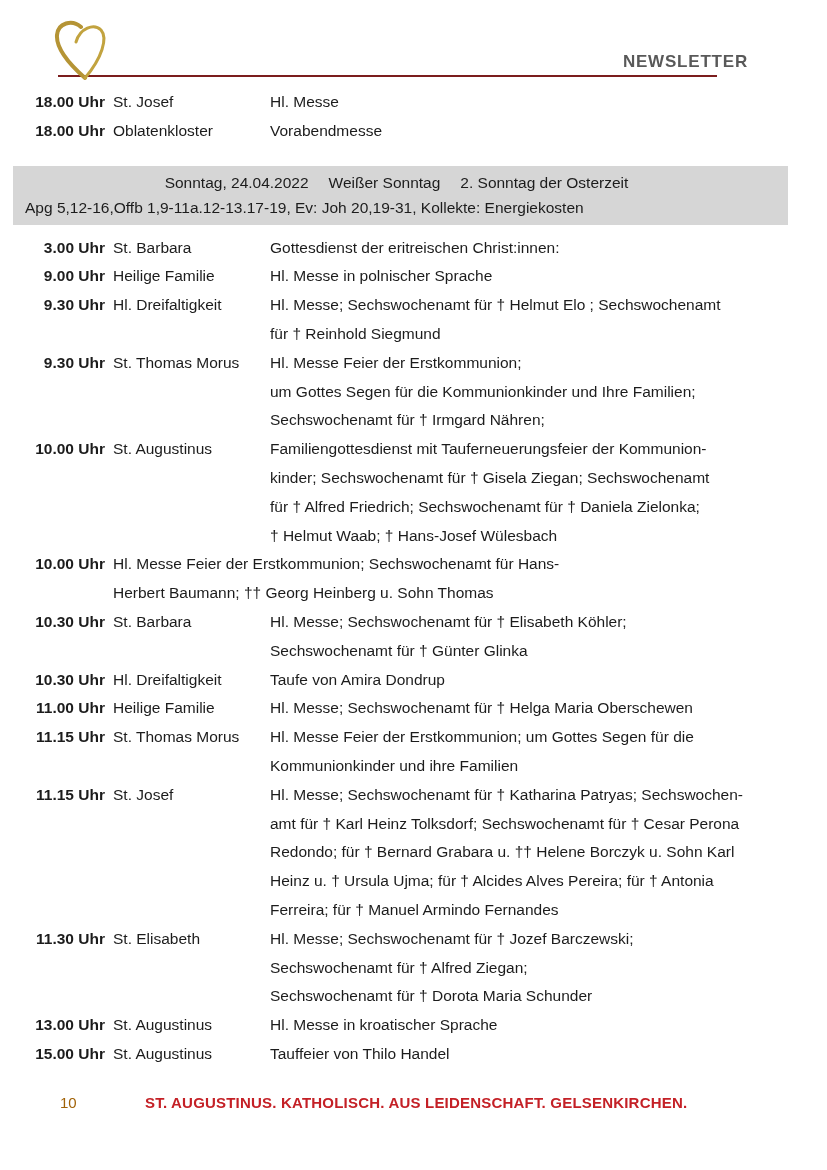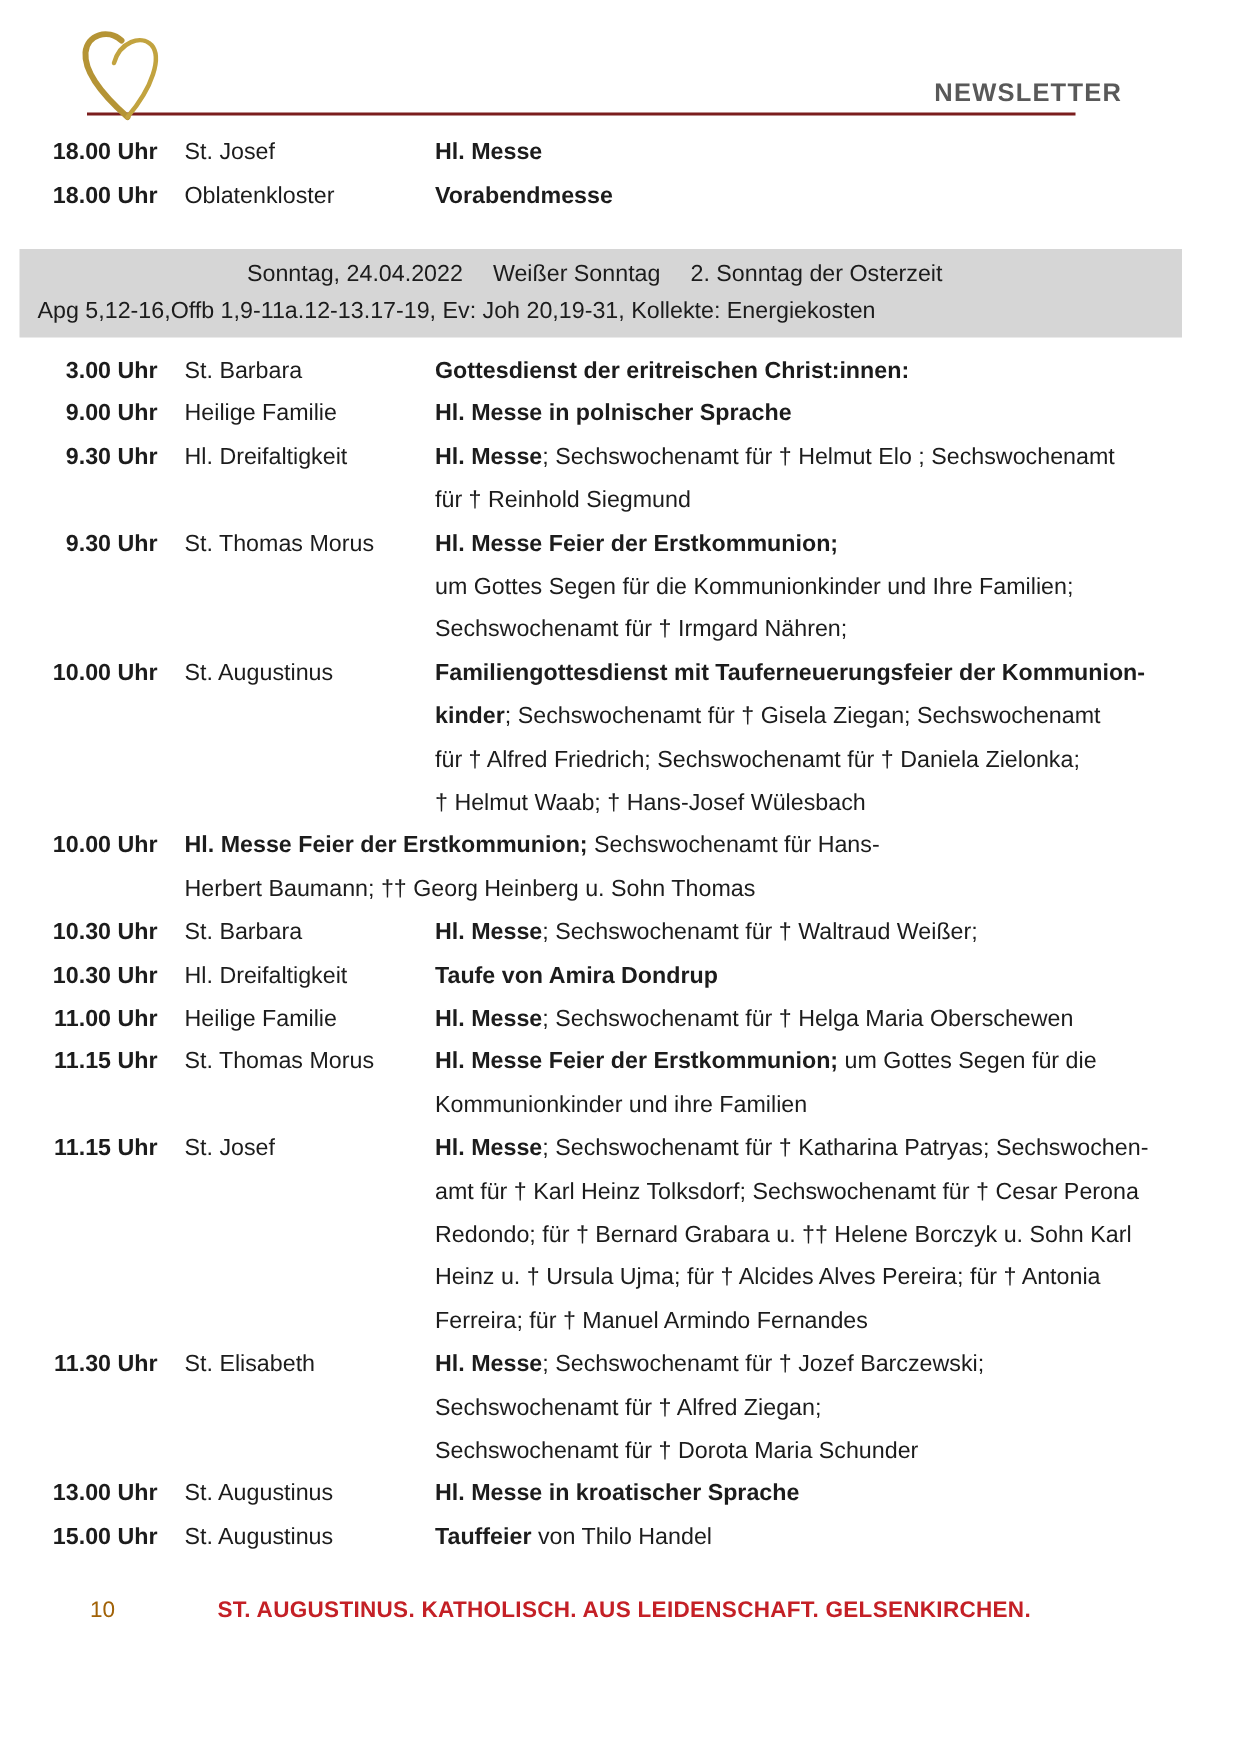--- a/index.html
+++ b/index.html
@@ -16,29 +16,29 @@
   .logo { position:absolute; left:50px; top:20px; width:60px; height:62px; z-index:2; }
   .rule { position:absolute; left:58px; top:75px; width:659px; height:2px; background:#7b1d1d; }
   .brand {
     position:absolute; top:52px; right:79px;
     font-size:17px; font-weight:700; color:#595959; letter-spacing:0.8px;
   }
   
   .row {
     display:grid;
     grid-template-columns:80px 149px 1fr;
-    column-gap:18px;
+    column-gap:8px;
     margin-left:25px;
     font-size:15.5px;
     line-height:28.8px;
   }
   .cell.time { font-weight:700; text-align:right; white-space:pre; }
   .cell.loc  { font-weight:400; white-space:pre; }
   .line { white-space:pre; }
-  .b { font-weight:700;text-align:center; }
+  .b { font-weight:400;text-align:center; }
   
   .banner {
     margin:20px 39px 0 13px;
     background:#d6d6d6;
     padding:4px 0 5px 12px;
   }
   .banner .title { font-weight:400; font-size:15.5px; line-height:25px; white-space:pre;text-align:center; }
   .banner .title span { margin-right:20px; }
   .banner .readings { font-size:15.5px; line-height:25px; white-space:pre; }
   .schedule { margin-top:9px; }
@@ -133,21 +133,22 @@
         <div class="cell time">10.00 Uhr</div>
         <div class="cell desc">
           <div class="line"><span class="b">Hl. Messe Feier der Erstkommunion;</span><span> Sechswochenamt für Hans-</span></div>
           <div class="line"><span>Herbert Baumann; †† Georg Heinberg u. Sohn Thomas</span></div>
         </div>
       </div>
       <div class="row">
         <div class="cell time">10.30 Uhr</div>
         <div class="cell loc">St. Barbara</div>
         <div class="cell desc">
-          <div class="line"><span class="b">Hl. Messe</span><span>; Sechswochenamt für † Waltraud Weißer;</span></div>
+          <div class="line"><span class="b">Hl. Messe</span><span>; Sechswochenamt für † Elisabeth Köhler;</span></div>
+          <div class="line"><span>Sechswochenamt für † Günter Glinka</span></div>
         </div>
       </div>
       <div class="row">
         <div class="cell time">10.30 Uhr</div>
         <div class="cell loc">Hl. Dreifaltigkeit</div>
         <div class="cell desc">
           <div class="line"><span class="b">Taufe von Amira Dondrup</span></div>
         </div>
       </div>
       <div class="row">

